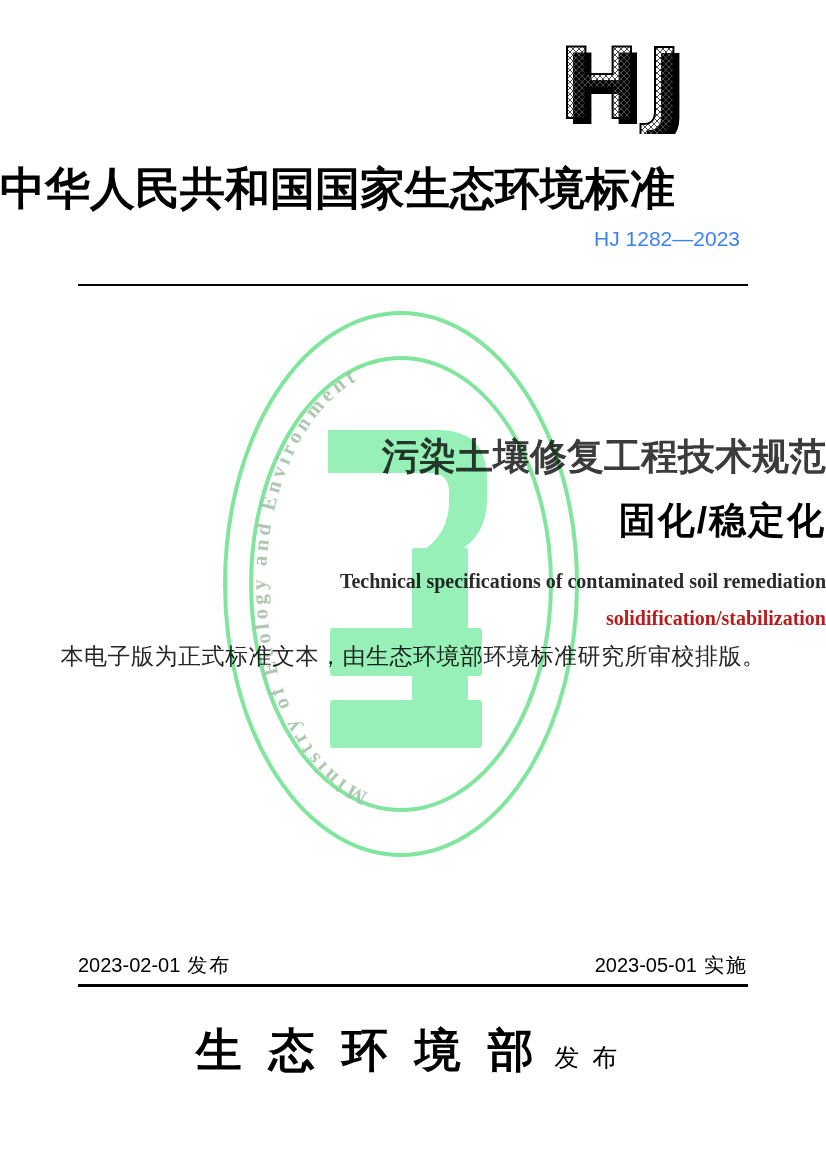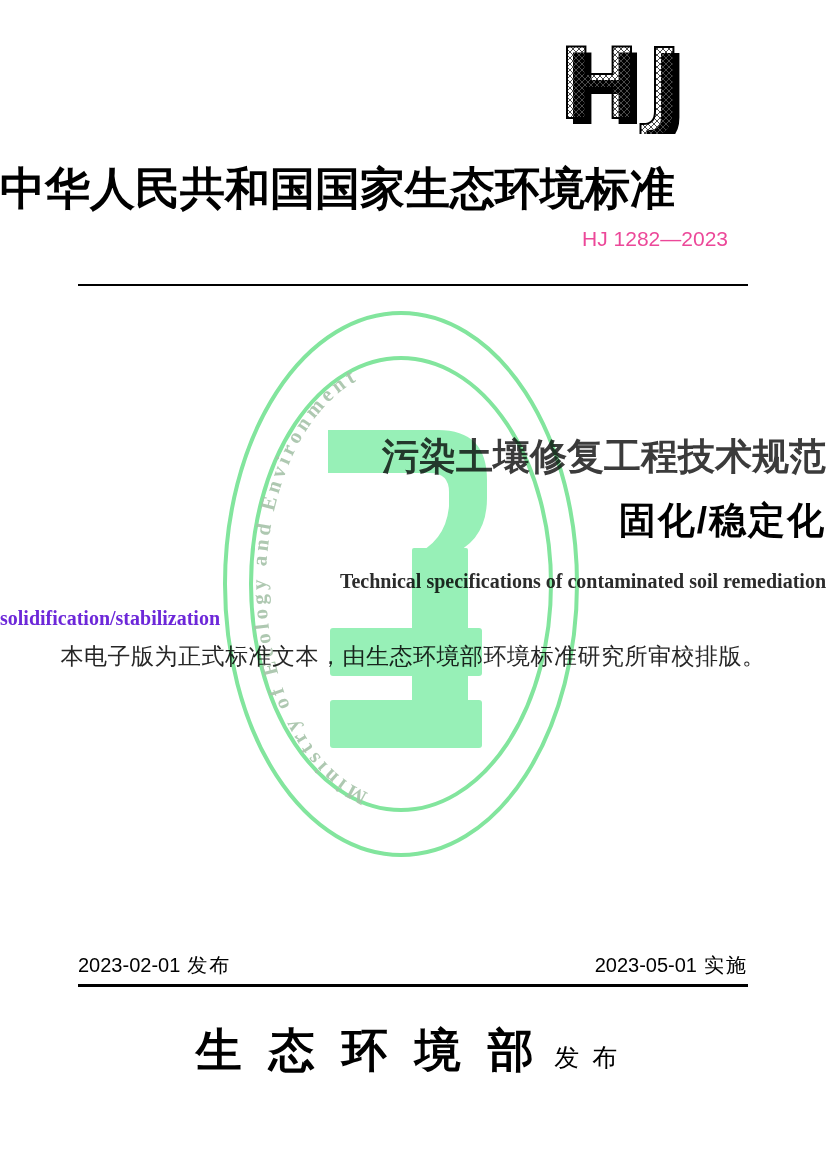--- a/index.html
+++ b/index.html
@@ -14,22 +14,22 @@
   
   .hj-logo{position:absolute;top:28px;left:552px;width:196px;height:106px;}
   .doc-title{
     position:absolute;top:140px;left:0;width:826px;
     text-align:left;
     font-family:"Liberation Serif", serif;
     font-weight:900;font-size:45px;line-height:1.15;
     color:#000;letter-spacing:0px;white-space:nowrap;margin-top:24px;
   }
   .std-number{
-    position:absolute;top:228px;right:98px;
-    font-size:21px;color:#ec4899;line-height:1;
+    position:absolute;top:228px;right:86px;
+    font-size:21px;color:#3b82f6;line-height:1;
     font-family:"Liberation Sans", sans-serif;
     margin-left:12px;
   }
   .rule{position:absolute;left:78px;width:670px;background:#000;}
   .rule-top{top:284px;height:2px;}
   .rule-bottom{top:984px;height:3px;}
   
   .watermark{position:absolute;top:0;left:0;z-index:0;}
   
   .blend{mix-blend-mode:multiply;}
@@ -42,23 +42,23 @@
     position:absolute;top:502px;left:0;width:826px;text-align:right;
     font-size:37px;font-weight:bold;color:#000000;line-height:1;
     letter-spacing:2px;z-index:2;
   }
   .en-title1{
     position:absolute;top:571px;left:0;width:826px;text-align:right;
     font-family:"Liberation Serif", serif;font-weight:bold;
     font-size:20px;color:#2b2b2b;line-height:1;z-index:2;
   }
   .en-title2{
-    position:absolute;top:608px;left:0;width:826px;text-align:left;
+    position:absolute;top:608px;left:0;width:826px;text-align:right;
     font-family:"Liberation Serif", serif;font-weight:bold;
-    font-size:20px;color:#6d28d9;line-height:1;z-index:2;
+    font-size:20px;color:#b91c1c;line-height:1;z-index:2;
   }
   .e-note{
     position:absolute;top:642px;left:0;width:826px;text-align:center;
     font-size:23px;color:#262626;line-height:1.3;z-index:2;
     letter-spacing:0.5px;
   }
   
   .dates-row{
     position:absolute;top:955px;left:78px;width:670px;
     display:flex;justify-content:space-between;align-items:baseline;

